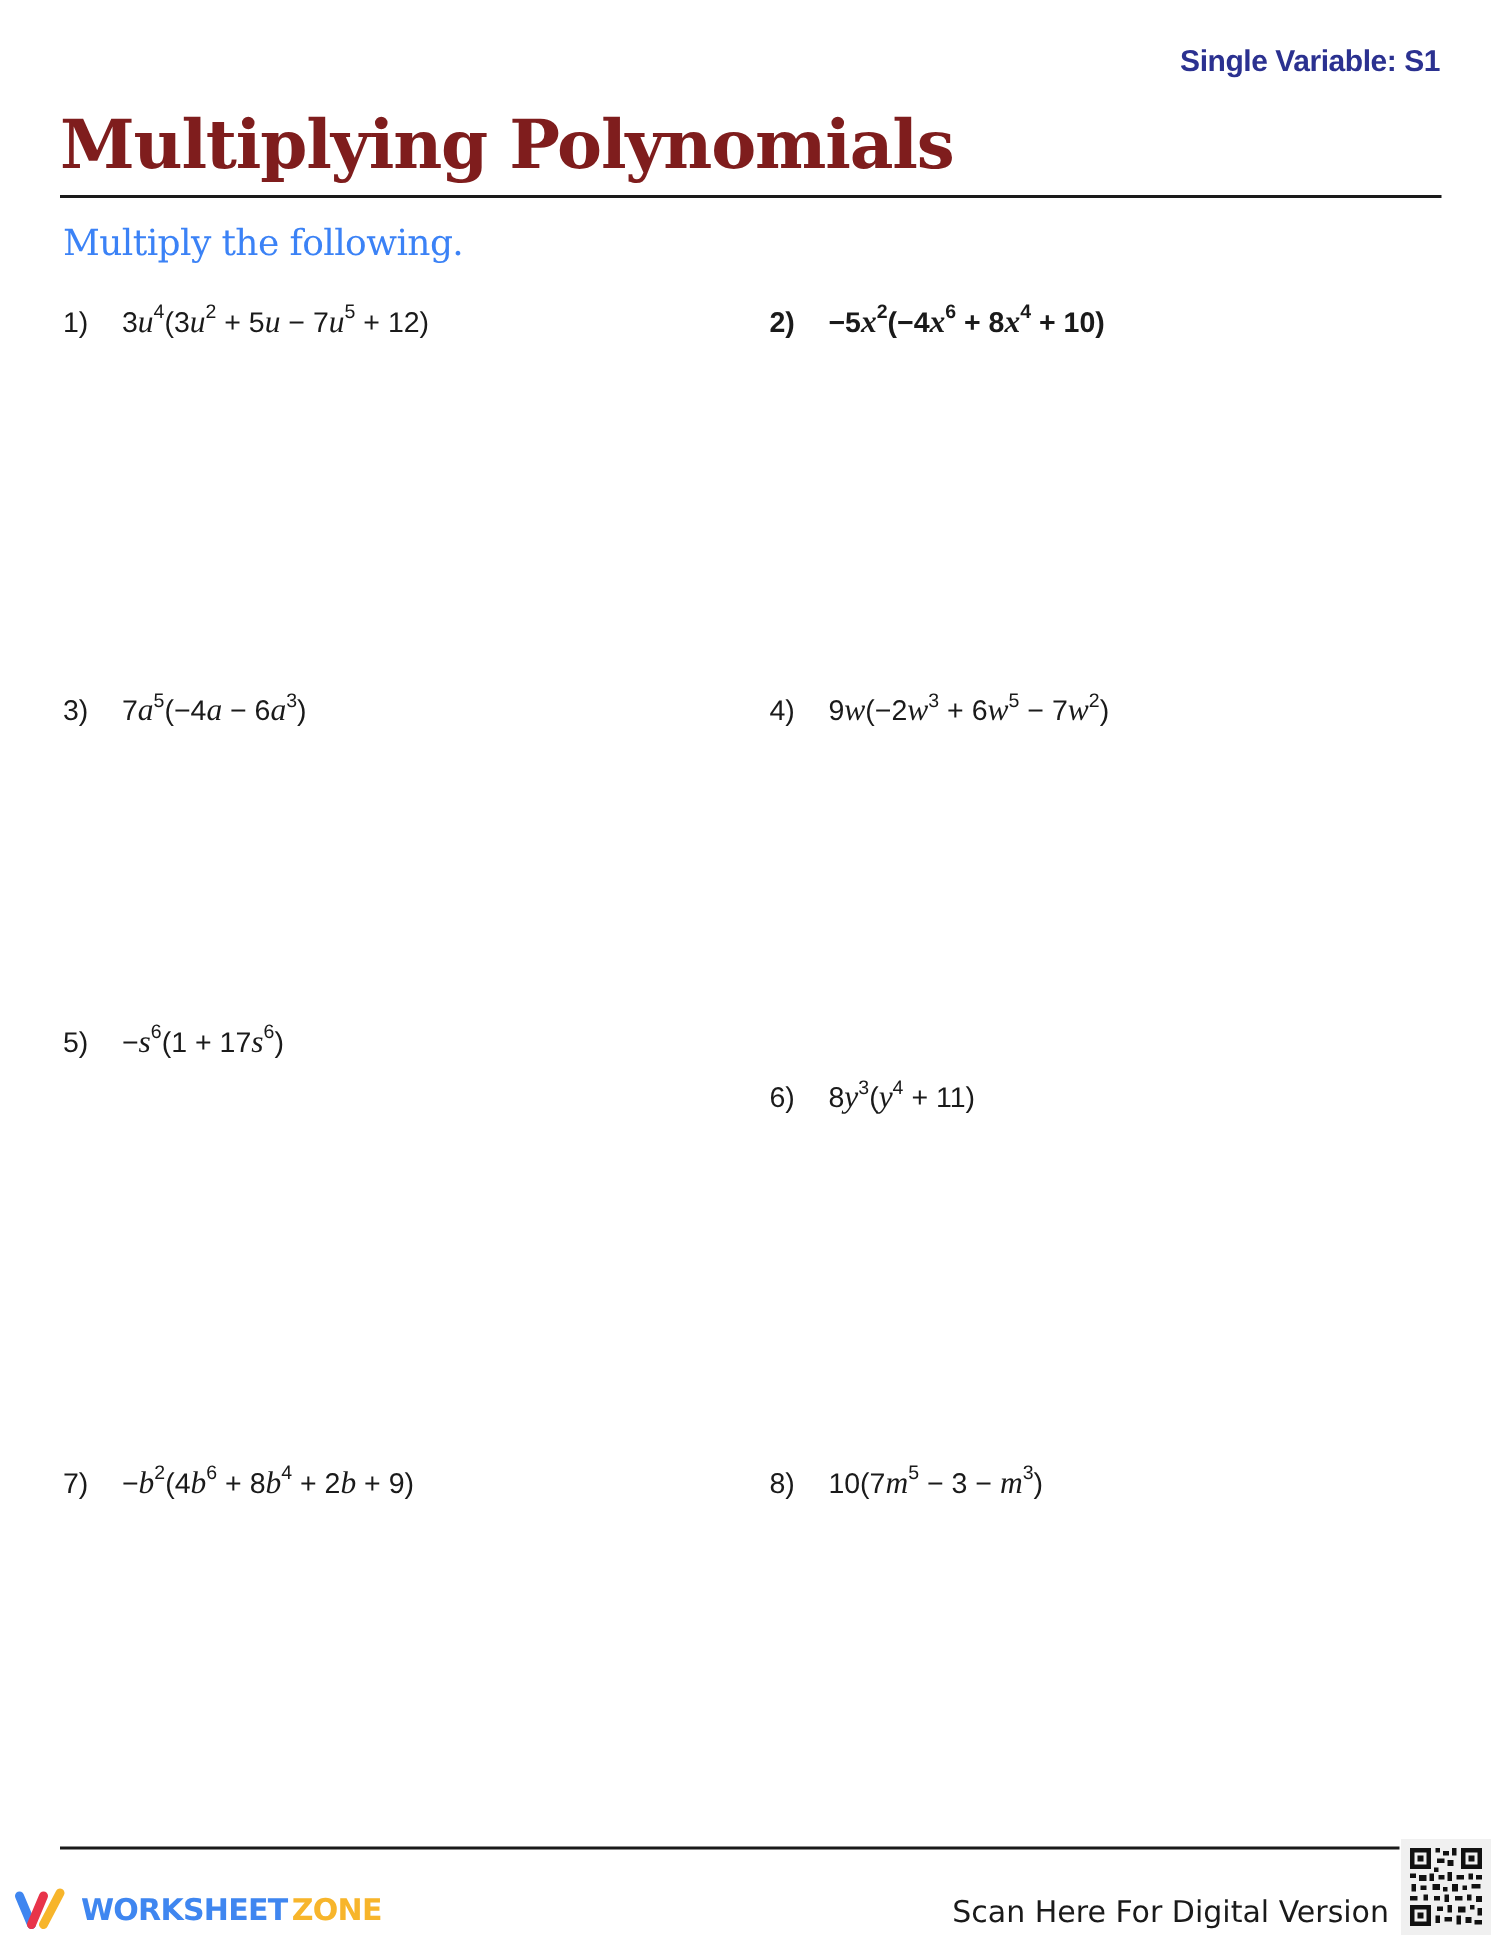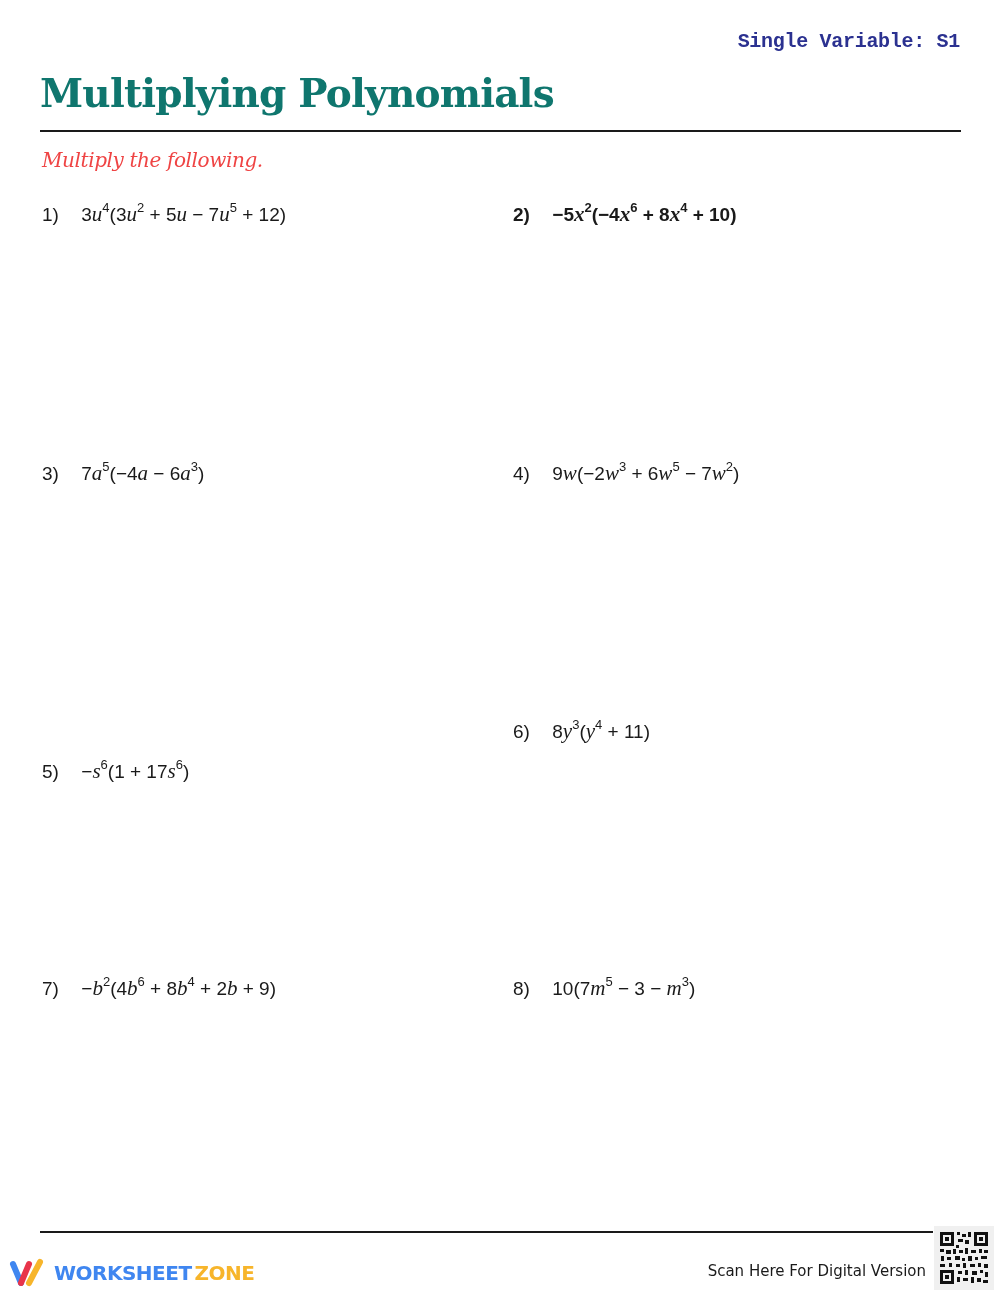--- a/index.html
+++ b/index.html
@@ -1,32 +1,32 @@
 <!DOCTYPE html>
 <html><head>
 <meta charset="utf-8">
 <style>
   html, body { margin: 0; padding: 0; background: #ffffff; }
   body { width: 1000px; height: 1294px; position: relative; overflow: hidden; font-family: "Liberation Sans", sans-serif; color: #1a1a1a; }
-  .subtitle { position: absolute; right: 40px; top: 30px; font-family: Liberation Mono, monospace; font-weight: bold; font-size: 20px; color: #2b3190; letter-spacing: -0.3px; }
-  .title { position: absolute; left: 40px; top: 70px; font-family: "DejaVu Serif", serif; font-weight: bold; font-size: 39px; color: #0f766e; letter-spacing: -0.8px; }
+  .subtitle { position: absolute; right: 40px; top: 30px; font-family: Liberation Sans, sans-serif; font-weight: bold; font-size: 20px; color: #2b3190; letter-spacing: -0.3px; }
+  .title { position: absolute; left: 40px; top: 70px; font-family: "DejaVu Serif", serif; font-weight: bold; font-size: 45px; color: #7f1d1d; letter-spacing: -0.8px; }
   .rule-top { position: absolute; left: 40px; top: 130px; width: 921px; height: 2px; background: #1a1a1a; }
-  .instructions { position: absolute; left: 42px; top: 148px; font-family: "DejaVu Serif", serif; font-size: 20px; color: #ef4444; letter-spacing: -0.4px; font-style: italic; }
+  .instructions { position: absolute; left: 42px; top: 148px; font-family: "DejaVu Serif", serif; font-size: 24px; color: #3b82f6; letter-spacing: -0.4px; }
   .problem { position: absolute; font-family: "Liberation Sans", sans-serif; font-size: 19px; color: #1a1a1a; white-space: nowrap; }
   .problem .num { display: inline-block; width: 34px; }
   .problem .expr { font-family: "Liberation Sans", sans-serif; }
   .problem .expr i { font-family: "Liberation Serif", serif; font-style: italic; font-size: 21px; }
   .problem .expr sup { font-size: 13px; vertical-align: 9px; line-height: 0; }
   .rule-bottom { position: absolute; left: 40px; top: 1231px; width: 893px; height: 2px; background: #1a1a1a; }
   .logo { position: absolute; left: 8px; top: 1258px; display: flex; align-items: center; }
   .logo-mark { width: 40px; height: 30px; position: relative; }
   .logo-text { font-family: "DejaVu Sans", sans-serif; font-weight: bold; font-size: 20px; letter-spacing: -0.5px; margin-left: 6px; }
   .logo-text .w { color: #3f86f0; }
   .logo-text .z { color: #f7b52b; margin-left: 3px; }
-  .scan { position: absolute; right: 74px; top: 1262px; font-family: "DejaVu Sans", sans-serif; font-size: 15px; color: #1a1a1a; }
+  .scan { position: absolute; right: 74px; top: 1262px; font-family: "DejaVu Sans", sans-serif; font-size: 20px; color: #1a1a1a; }
   .qr { position: absolute; left: 934px; top: 1226px; width: 60px; height: 64px; background: #f0f0f0; }
 </style>
 </head>
 <body>
 
 <div class="subtitle">Single Variable: S1</div>
 <div class="title">Multiplying Polynomials</div>
 <div class="rule-top"></div>
 <div class="instructions">Multiply the following.</div>
 
@@ -39,21 +39,21 @@
   <span class="expr">−5<i>x</i><sup>2</sup>(−4<i>x</i><sup>6</sup> + 8<i>x</i><sup>4</sup> + 10)</span>
 </div>
 <div class="problem" style="left:42px; top:461px;">
   <span class="num">3)</span>
   <span class="expr">7<i>a</i><sup>5</sup>(−4<i>a</i> − 6<i>a</i><sup>3</sup>)</span>
 </div>
 <div class="problem" style="left:513px; top:461px;">
   <span class="num">4)</span>
   <span class="expr">9<i>w</i>(−2<i>w</i><sup>3</sup> + 6<i>w</i><sup>5</sup> − 7<i>w</i><sup>2</sup>)</span>
 </div>
-<div class="problem" style="left:42px; top:759px;">
+<div class="problem" style="left:42px; top:682px;">
   <span class="num">5)</span>
   <span class="expr">−<i>s</i><sup>6</sup>(1 + 17<i>s</i><sup>6</sup>)</span>
 </div>
 <div class="problem" style="left:513px; top:719px;">
   <span class="num">6)</span>
   <span class="expr">8<i>y</i><sup>3</sup>(<i>y</i><sup>4</sup> + 11)</span>
 </div>
 <div class="problem" style="left:42px; top:976px;">
   <span class="num">7)</span>
   <span class="expr">−<i>b</i><sup>2</sup>(4<i>b</i><sup>6</sup> + 8<i>b</i><sup>4</sup> + 2<i>b</i> + 9)</span>

